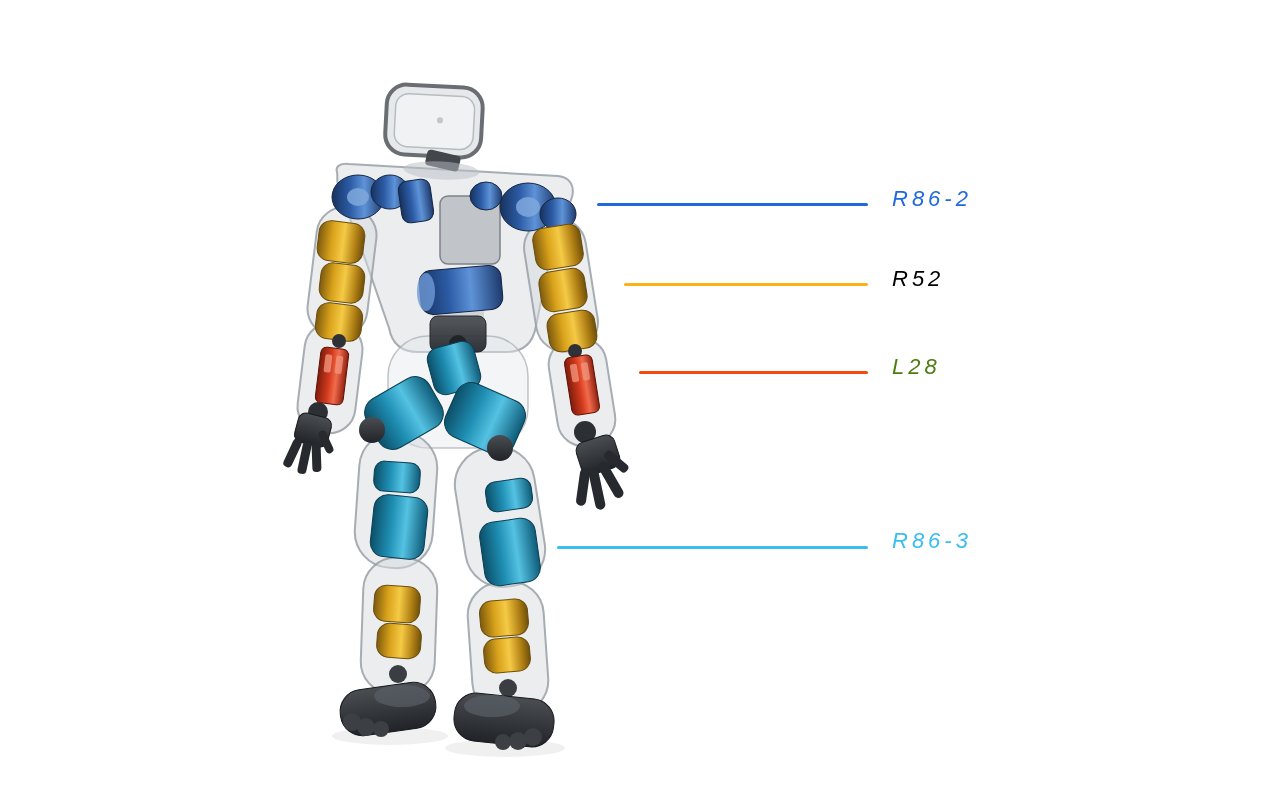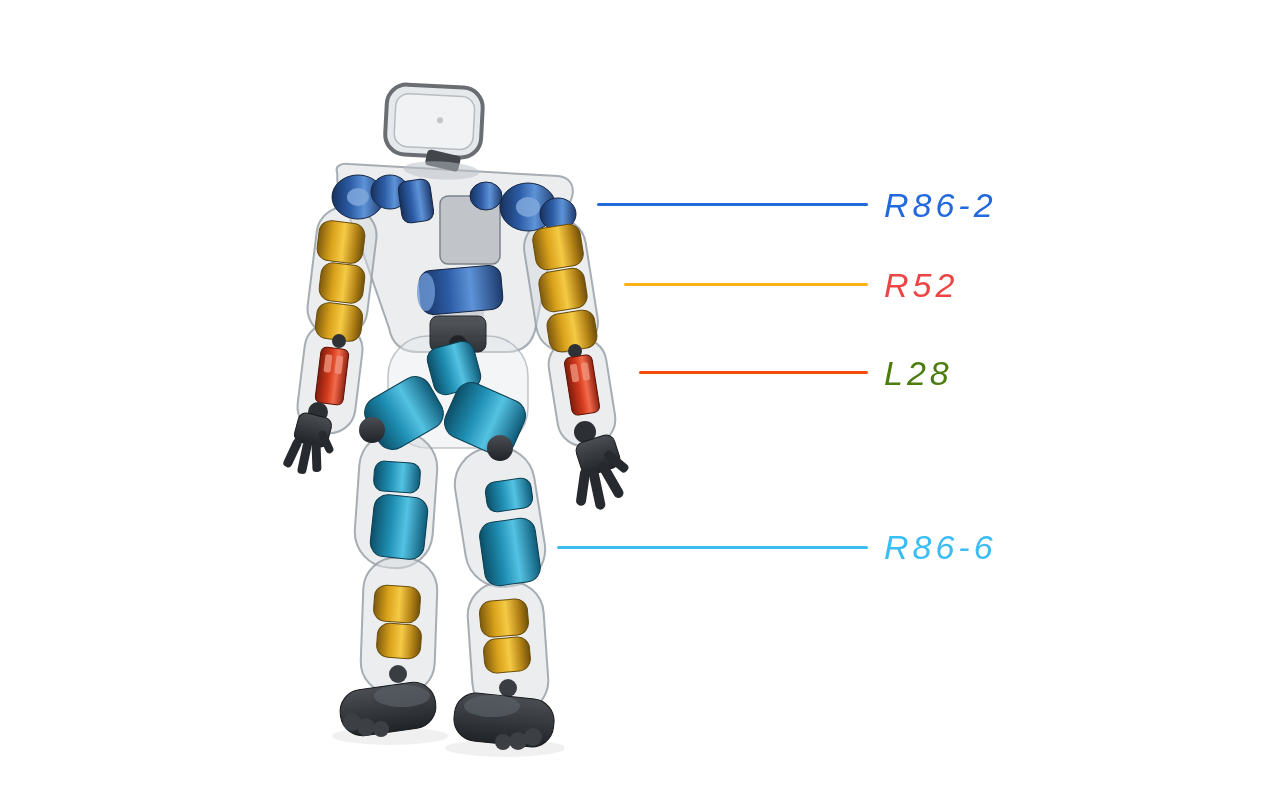--- a/index.html
+++ b/index.html
@@ -3,22 +3,22 @@
 <meta charset="utf-8">
 <style>
   html,body{margin:0;padding:0;background:#ffffff;}
   .stage{
     position:relative;width:1280px;height:800px;background:#ffffff;
     overflow:hidden;font-family:"Liberation Sans",sans-serif;
   }
   .robot-svg{position:absolute;left:0;top:0;}
   .callout-line{position:absolute;height:3px;border-radius:1.5px;}
   .callout-label{
-    position:absolute;font-style:italic;font-size:34px;line-height:1;
-    letter-spacing:4px;font-weight:500;white-space:nowrap;
+    position:absolute;font-style:italic;font-size:22px;line-height:1;
+    letter-spacing:4px;font-weight:500;white-space:nowrap;margin-left:8px;
   }
   .shell{fill:#d7dbdf;fill-opacity:.5;stroke:#98a0a7;stroke-opacity:.85;stroke-width:2;}
   .shell-lite{fill:#e4e8eb;fill-opacity:.45;stroke:#a6adb3;stroke-opacity:.7;stroke-width:1.5;}
   .dark{fill:url(#gDark);stroke:#17191c;stroke-width:1;}
   .blueact{fill:url(#gBlue);stroke:#152541;stroke-width:1;}
   .tealact{fill:url(#gTeal);stroke:#0b3f52;stroke-width:1;}
   .goldact{fill:url(#gGold);stroke:#6b4e0a;stroke-width:1;}
   .redact{fill:url(#gRed);stroke:#5e1206;stroke-width:1;}
 </style>
 </head>
@@ -183,21 +183,21 @@
       <circle cx="533" cy="737" r="9" fill="#3c4044"></circle>
       <circle cx="518" cy="741" r="9" fill="#3c4044"></circle>
       <circle cx="503" cy="742" r="8" fill="#3c4044"></circle>
     </g>
   </svg>
 
   <div class="callout-line" style="left: 597px; top: 203px; width: 271px; background-color: rgb(33, 105, 221);"></div>
   <div class="callout-label" style="left: 884px; top: 188px; color: rgb(33, 105, 221);">R86-2</div>
 
   <div class="callout-line" style="left: 624px; top: 283px; width: 244px; background-color: rgb(252, 177, 22);"></div>
-  <div class="callout-label" style="left: 884px; top: 268px; color: #ef4444;">R52</div>
+  <div class="callout-label" style="left: 884px; top: 268px; color: #000000;">R52</div>
 
   <div class="callout-line" style="left: 639px; top: 371px; width: 229px; background-color: rgb(244, 74, 12);"></div>
   <div class="callout-label" style="left: 884px; top: 356px; color: #4d7c0f;">L28</div>
 
   <div class="callout-line" style="left: 557px; top: 546px; width: 311px; background-color: rgb(57, 189, 243);"></div>
-  <div class="callout-label" style="left: 884px; top: 530px; color: rgb(57, 189, 243);">R86-6</div>
+  <div class="callout-label" style="left: 884px; top: 530px; color: rgb(57, 189, 243);">R86-3</div>
 
 </div>
 
 </body></html>

